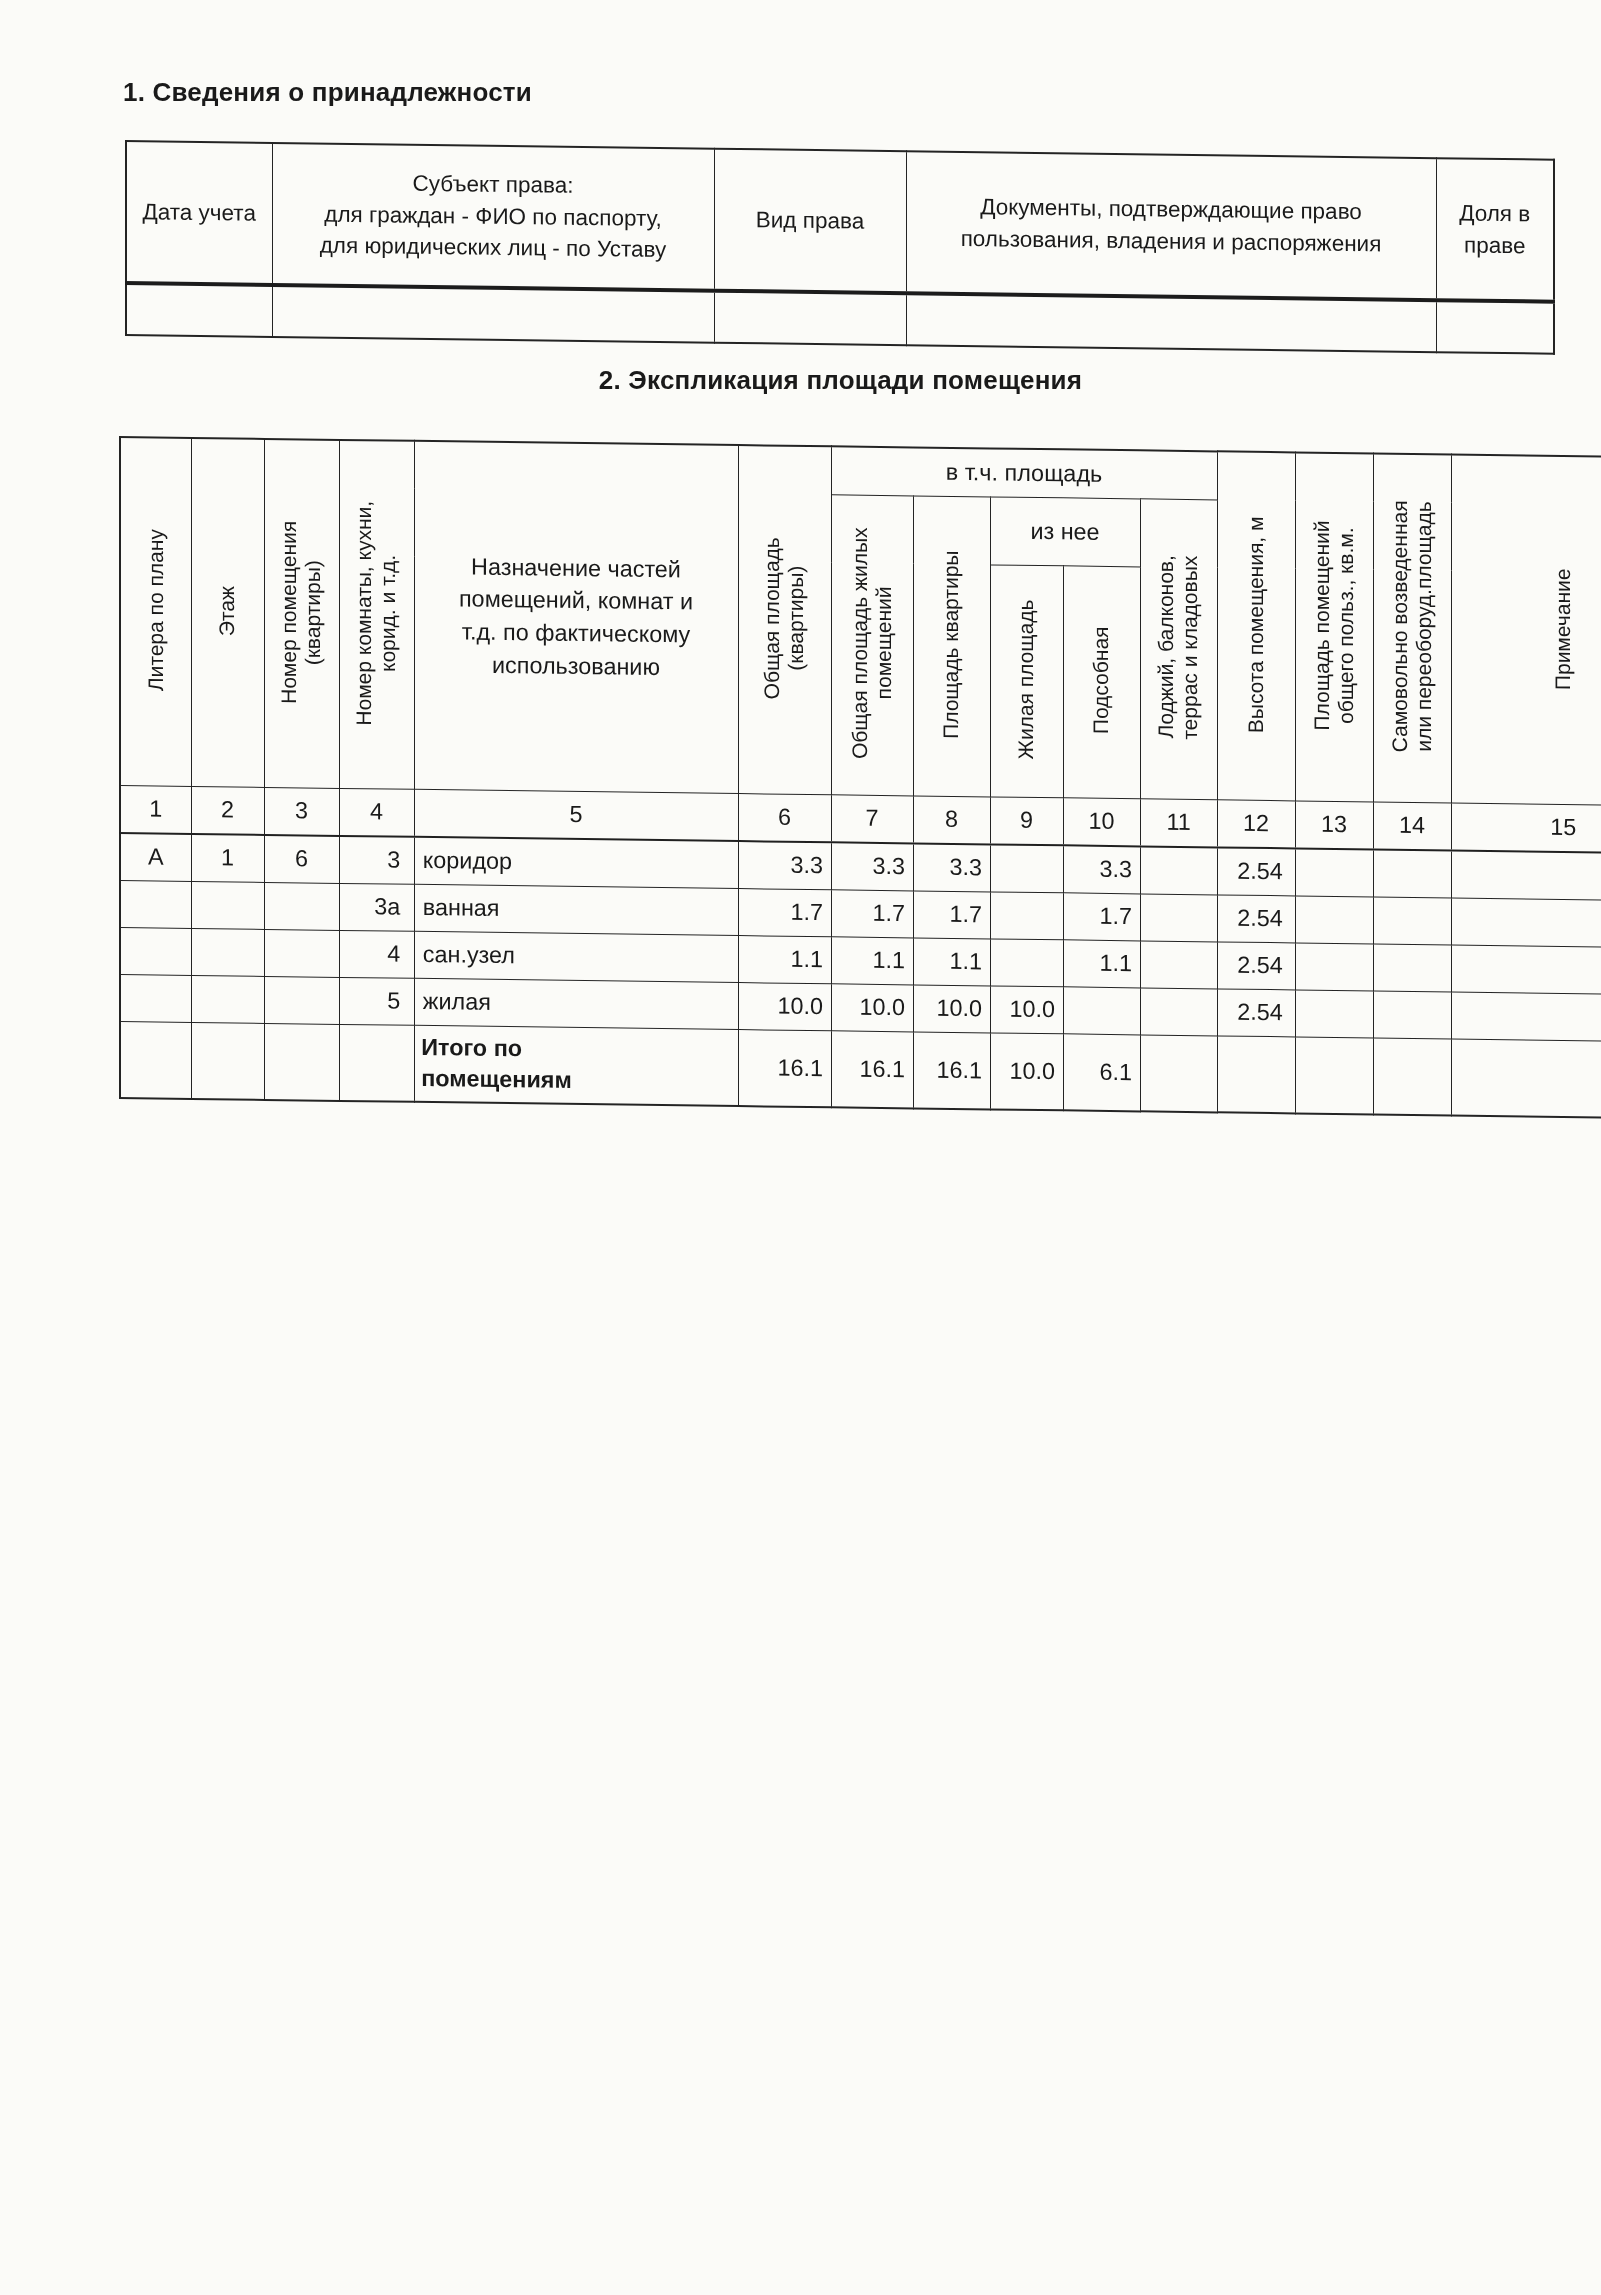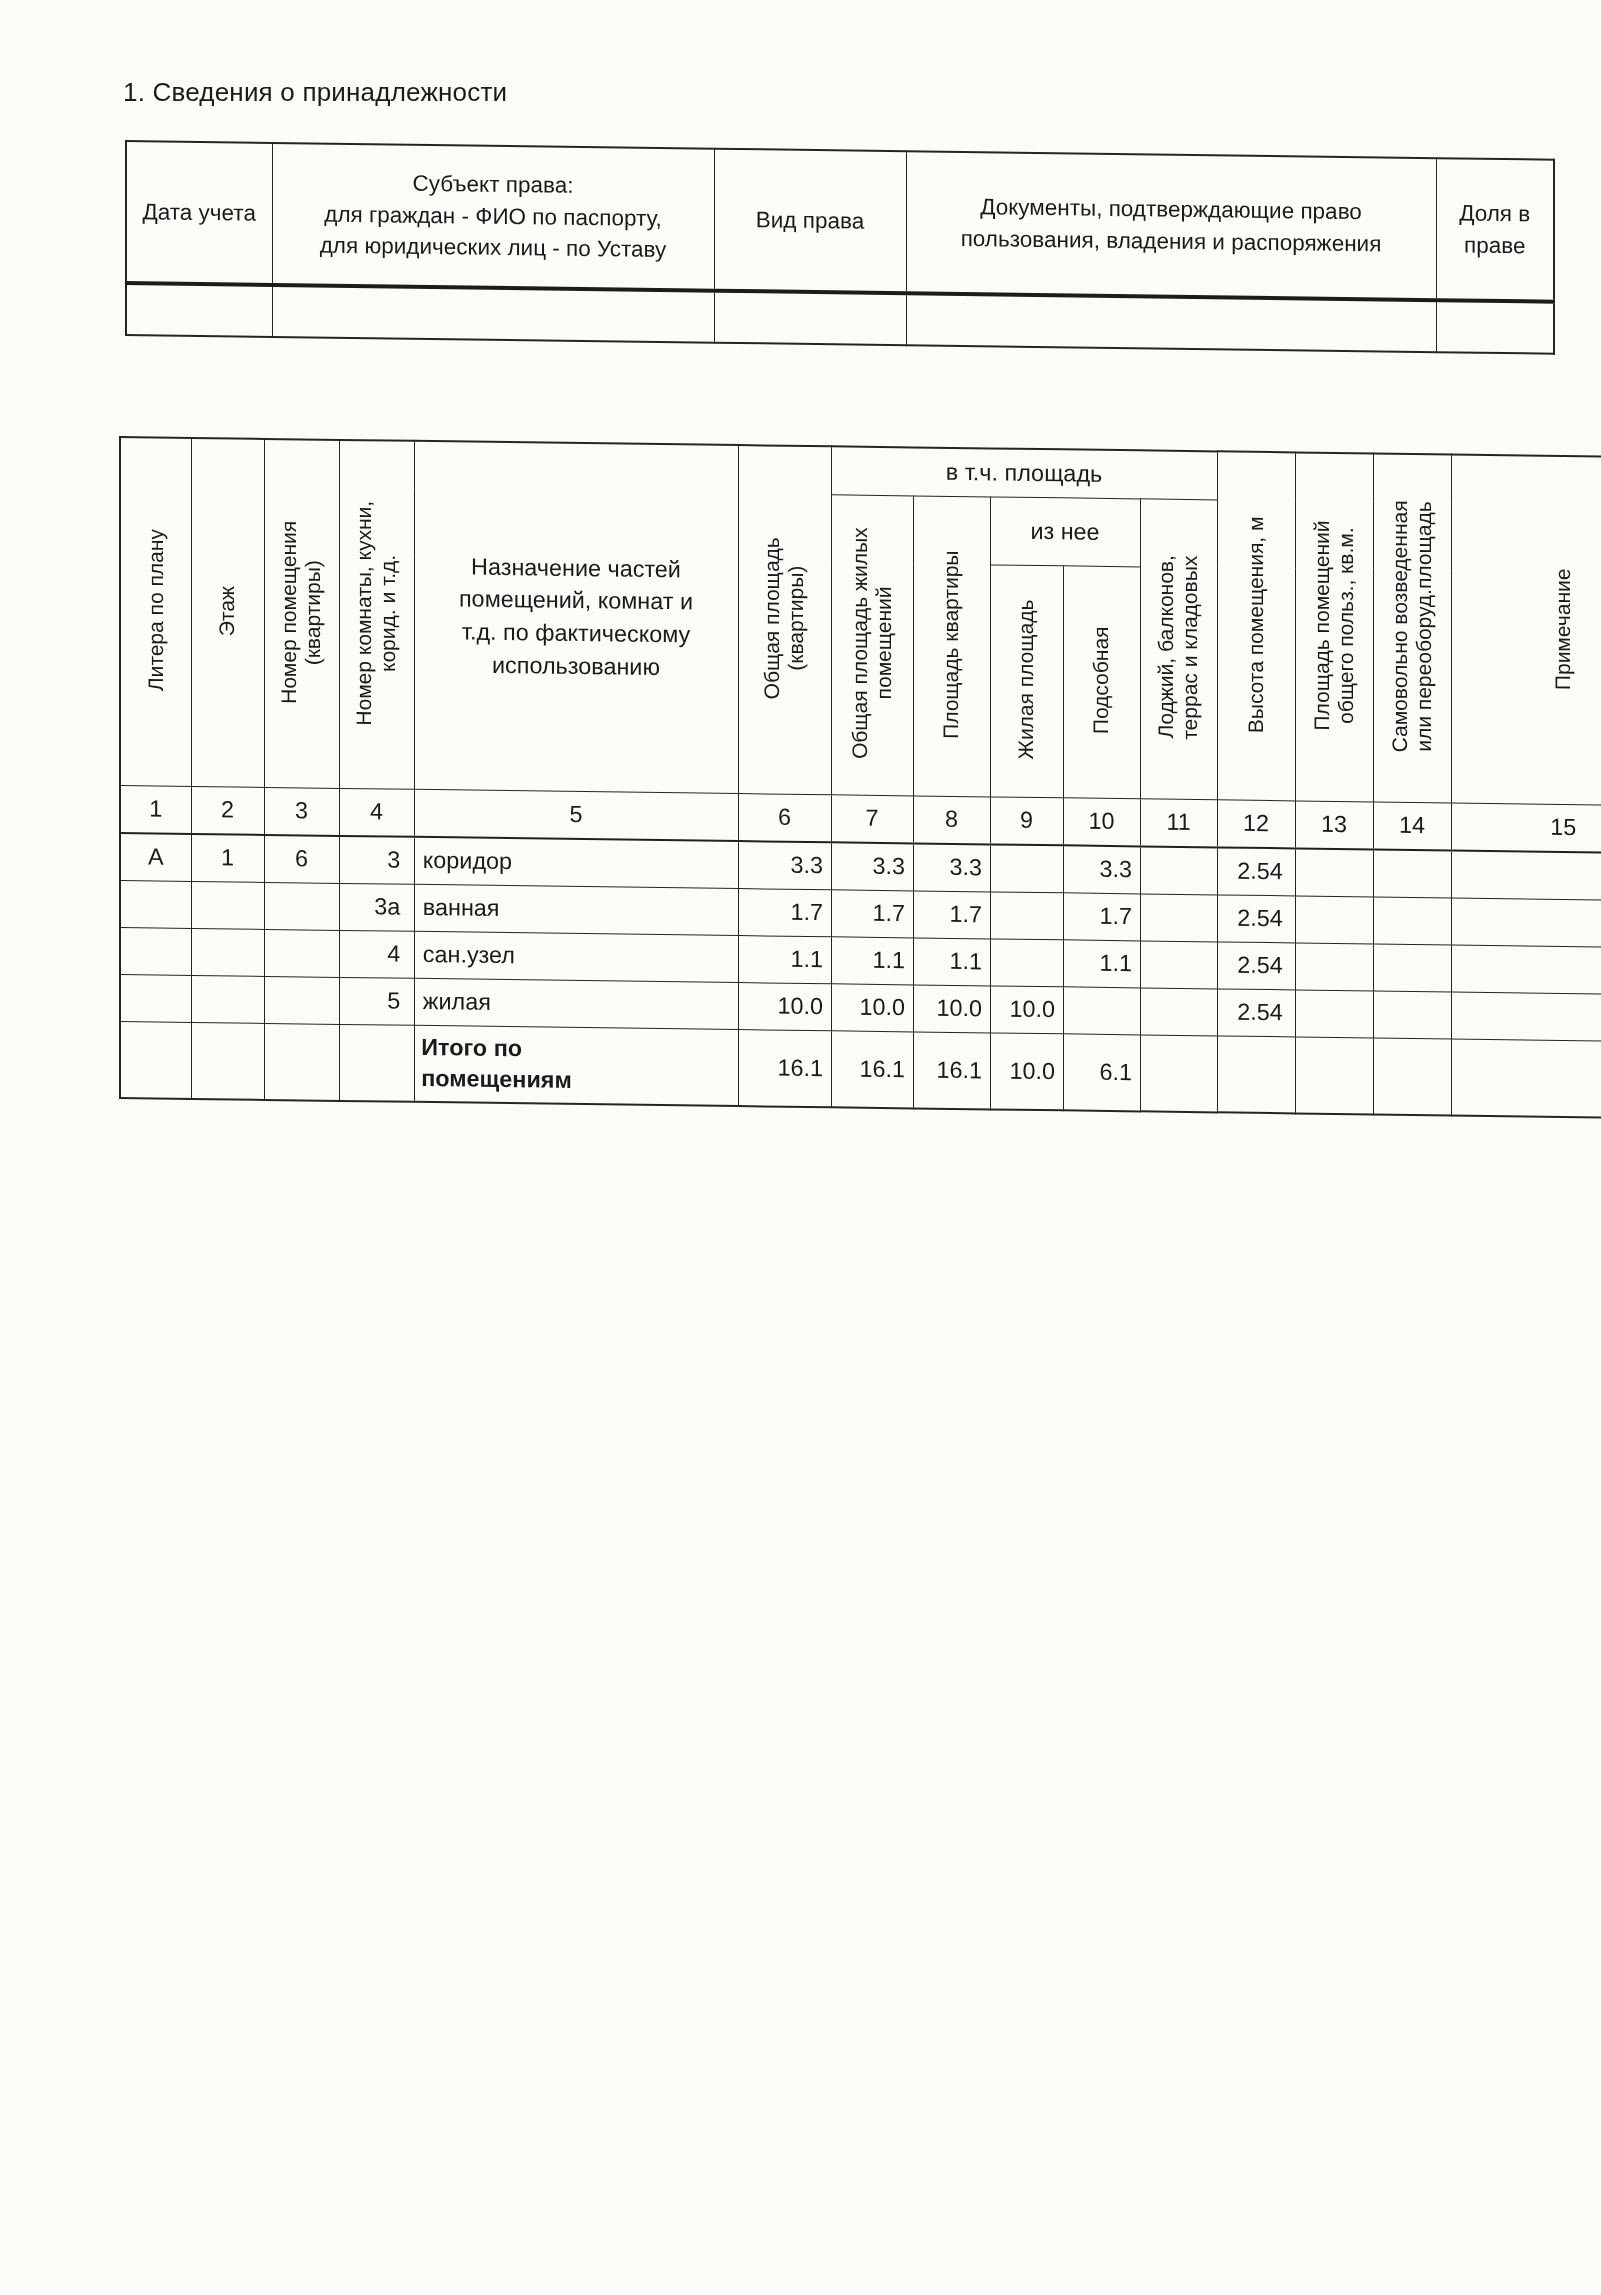--- a/index.html
+++ b/index.html
@@ -8,21 +8,21 @@
     width:1602px;
     height:2295px;
     background:#fbfbf8;
     overflow:hidden;
     font-family:"Liberation Sans", sans-serif;
     color:#1a1a1a;
   }
   .sec-title{
     position:absolute;
     font-size:26px;
-    font-weight:normal;
+    font-weight:bold;
     letter-spacing:0.2px;
     white-space:nowrap;
   }
   #title1{left:123px;top:77px;}
   #title2{left:119px;top:365px;width:1443px;text-align:center;white-space:normal;}
 
   table{border-collapse:collapse;table-layout:fixed;}
   th,td{border:1.7px solid #242424;overflow:hidden;}
   th{font-weight:400;text-align:center;vertical-align:middle;}
   td{vertical-align:middle;}
@@ -104,20 +104,21 @@
       <tr class="d">
         <td></td>
         <td></td>
         <td></td>
         <td></td>
         <td></td>
       </tr>
     </tbody>
   </table>
 
+  <div id="title2" class="sec-title">2. Экспликация площади помещения</div>
 
   <table id="t2">
     <colgroup>
       <col style="width:71px">
         <col style="width:73px">
         <col style="width:75px">
       <col style="width:75px">
         <col style="width:324px">
         <col style="width:93px">
       <col style="width:82px">

